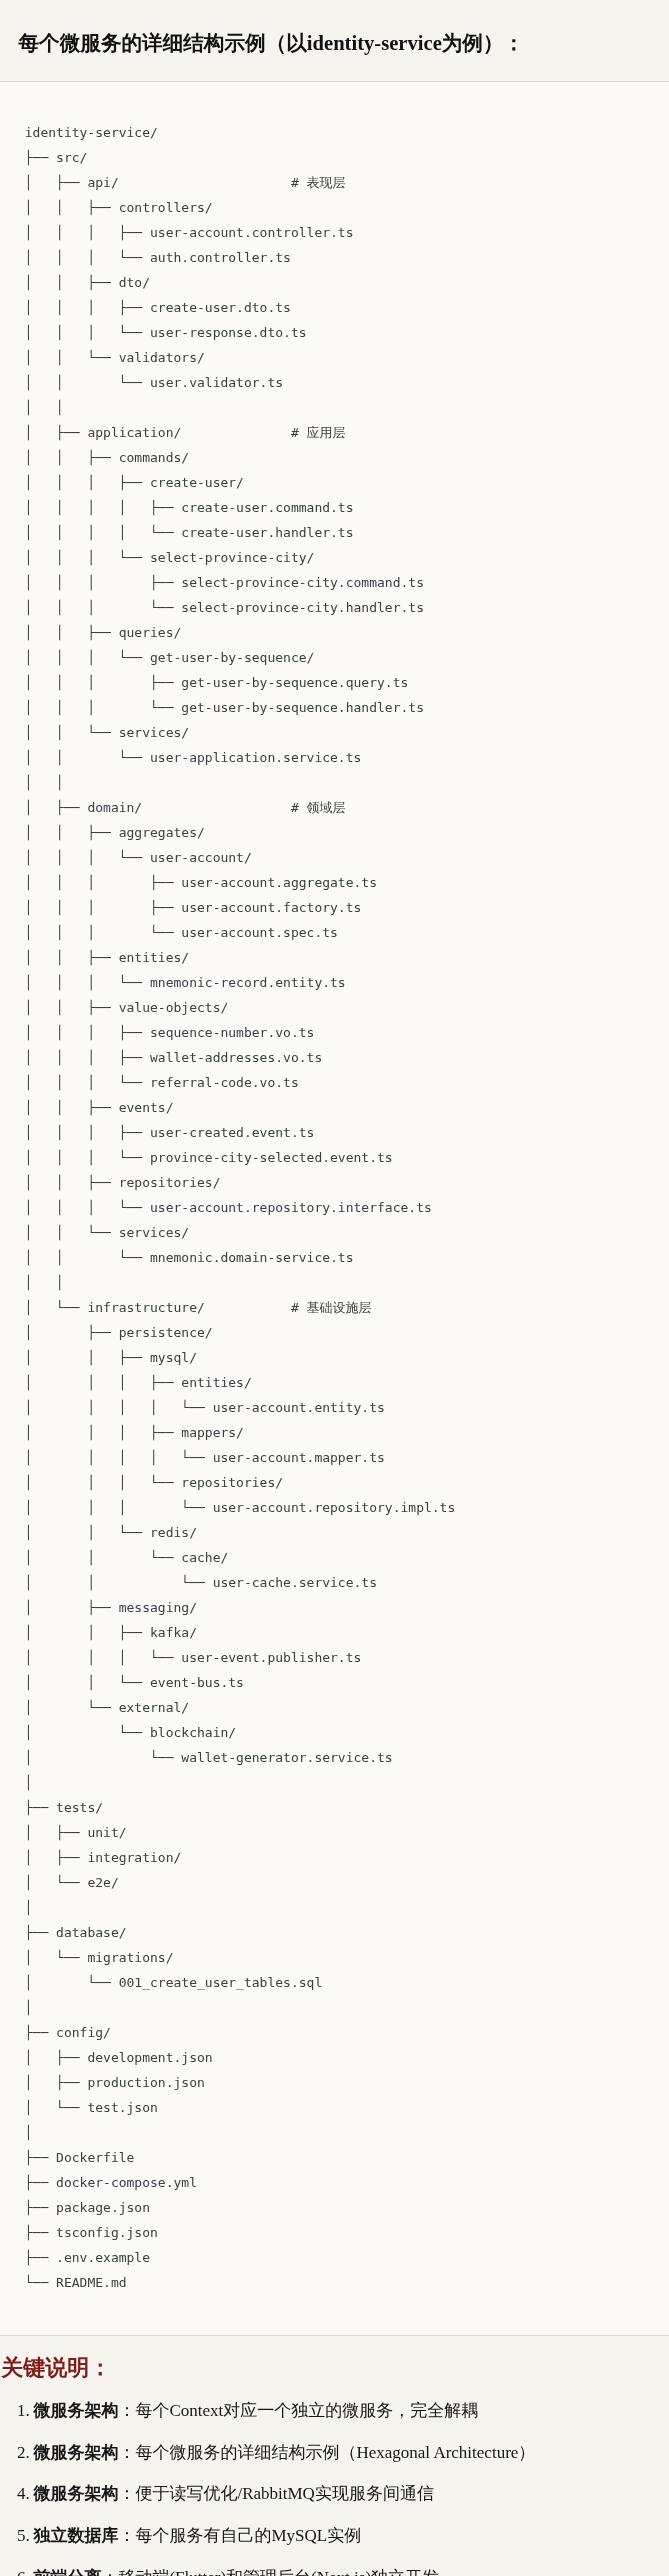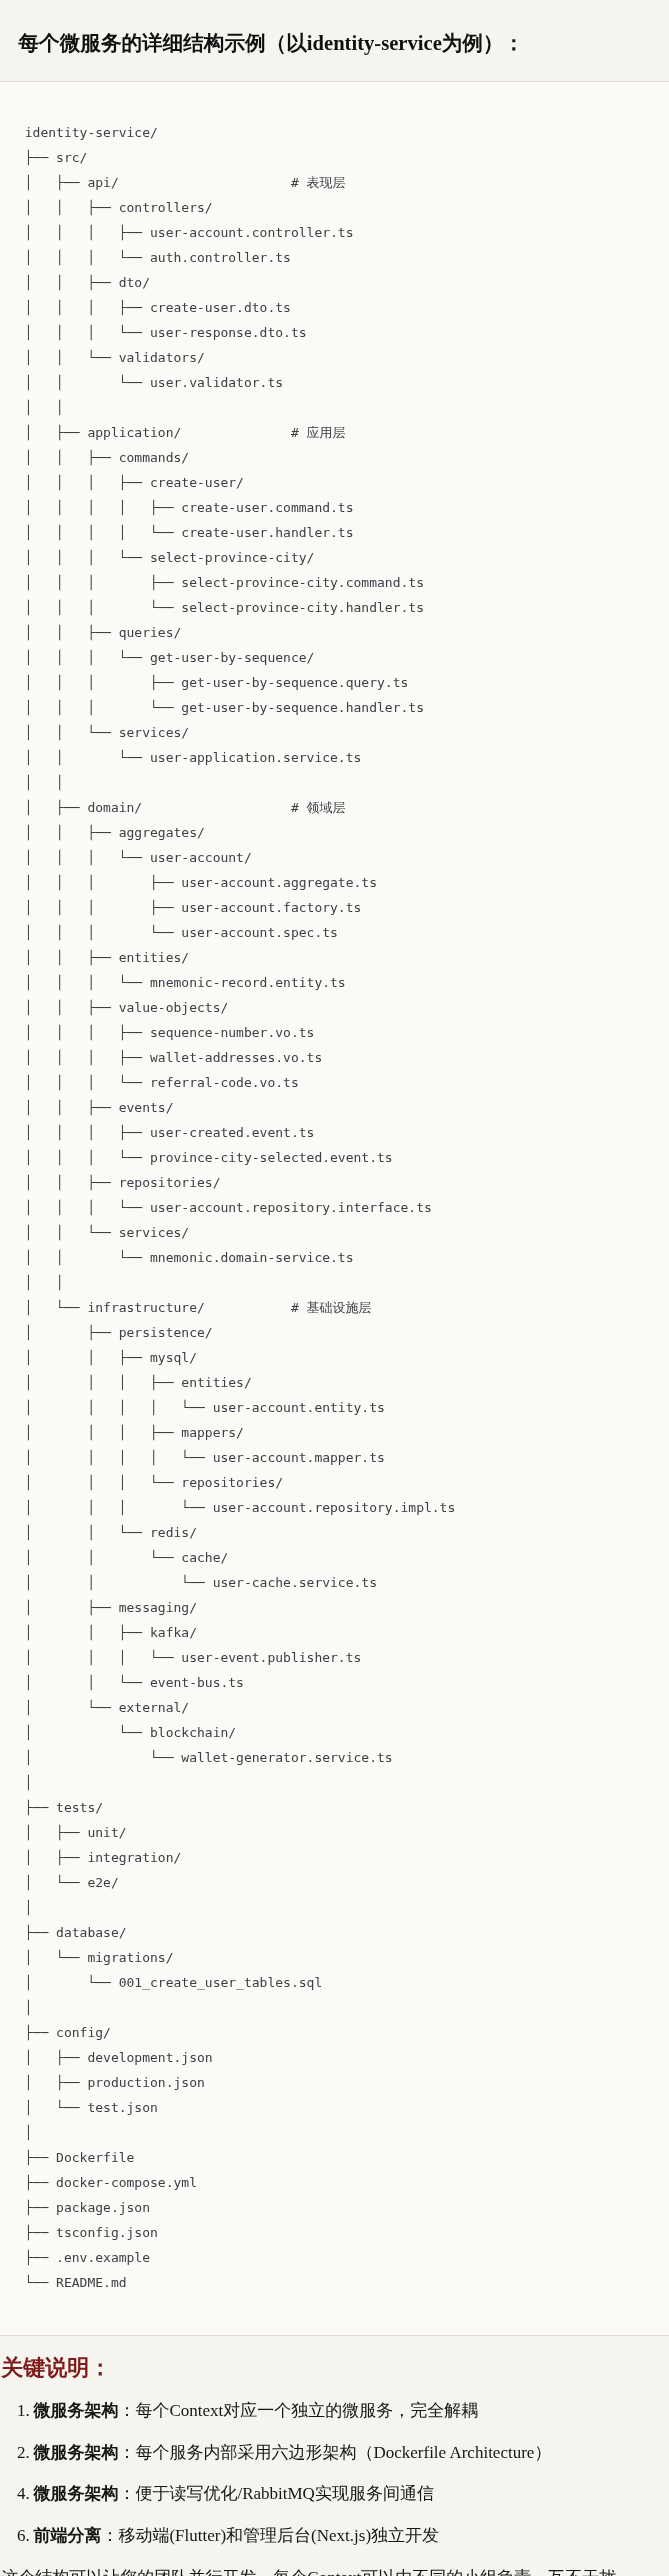--- a/index.html
+++ b/index.html
@@ -162,19 +162,20 @@
 ├── package.json
 ├── tsconfig.json
 ├── .env.example
 └── README.md</pre>
 </div>
 
 <div class="notes">
   <h3 class="notes-heading">关键说明：</h3>
   <ol>
     <li><span class="num">1.</span><strong>微服务架构</strong><span>：每个Context对应一个独立的微服务，完全解耦</span></li>
-    <li><span class="num">2.</span><strong>微服务架构</strong><span>：每个服务内部采用六边形架构（Dockerfile Architecture）</span></li>
+    <li><span class="num">2.</span><strong>微服务架构</strong><span>：每个微服务的详细结构示例（Hexagonal Architecture）</span></li>
     <li><span class="num">4.</span><strong>微服务架构</strong><span>：便于读写优化/RabbitMQ实现服务间通信</span></li>
+    <li><span class="num">5.</span><strong>独立数据库</strong><span>：每个服务有自己的MySQL实例</span></li>
     <li><span class="num">6.</span><strong>前端分离</strong><span>：移动端(Flutter)和管理后台(Next.js)独立开发</span></li>
   </ol>
   <p class="closing-paragraph">这个结构可以让您的团队并行开发，每个Context可以由不同的小组负责，互不干扰。</p>
 </div>
 
 
 </body></html>

